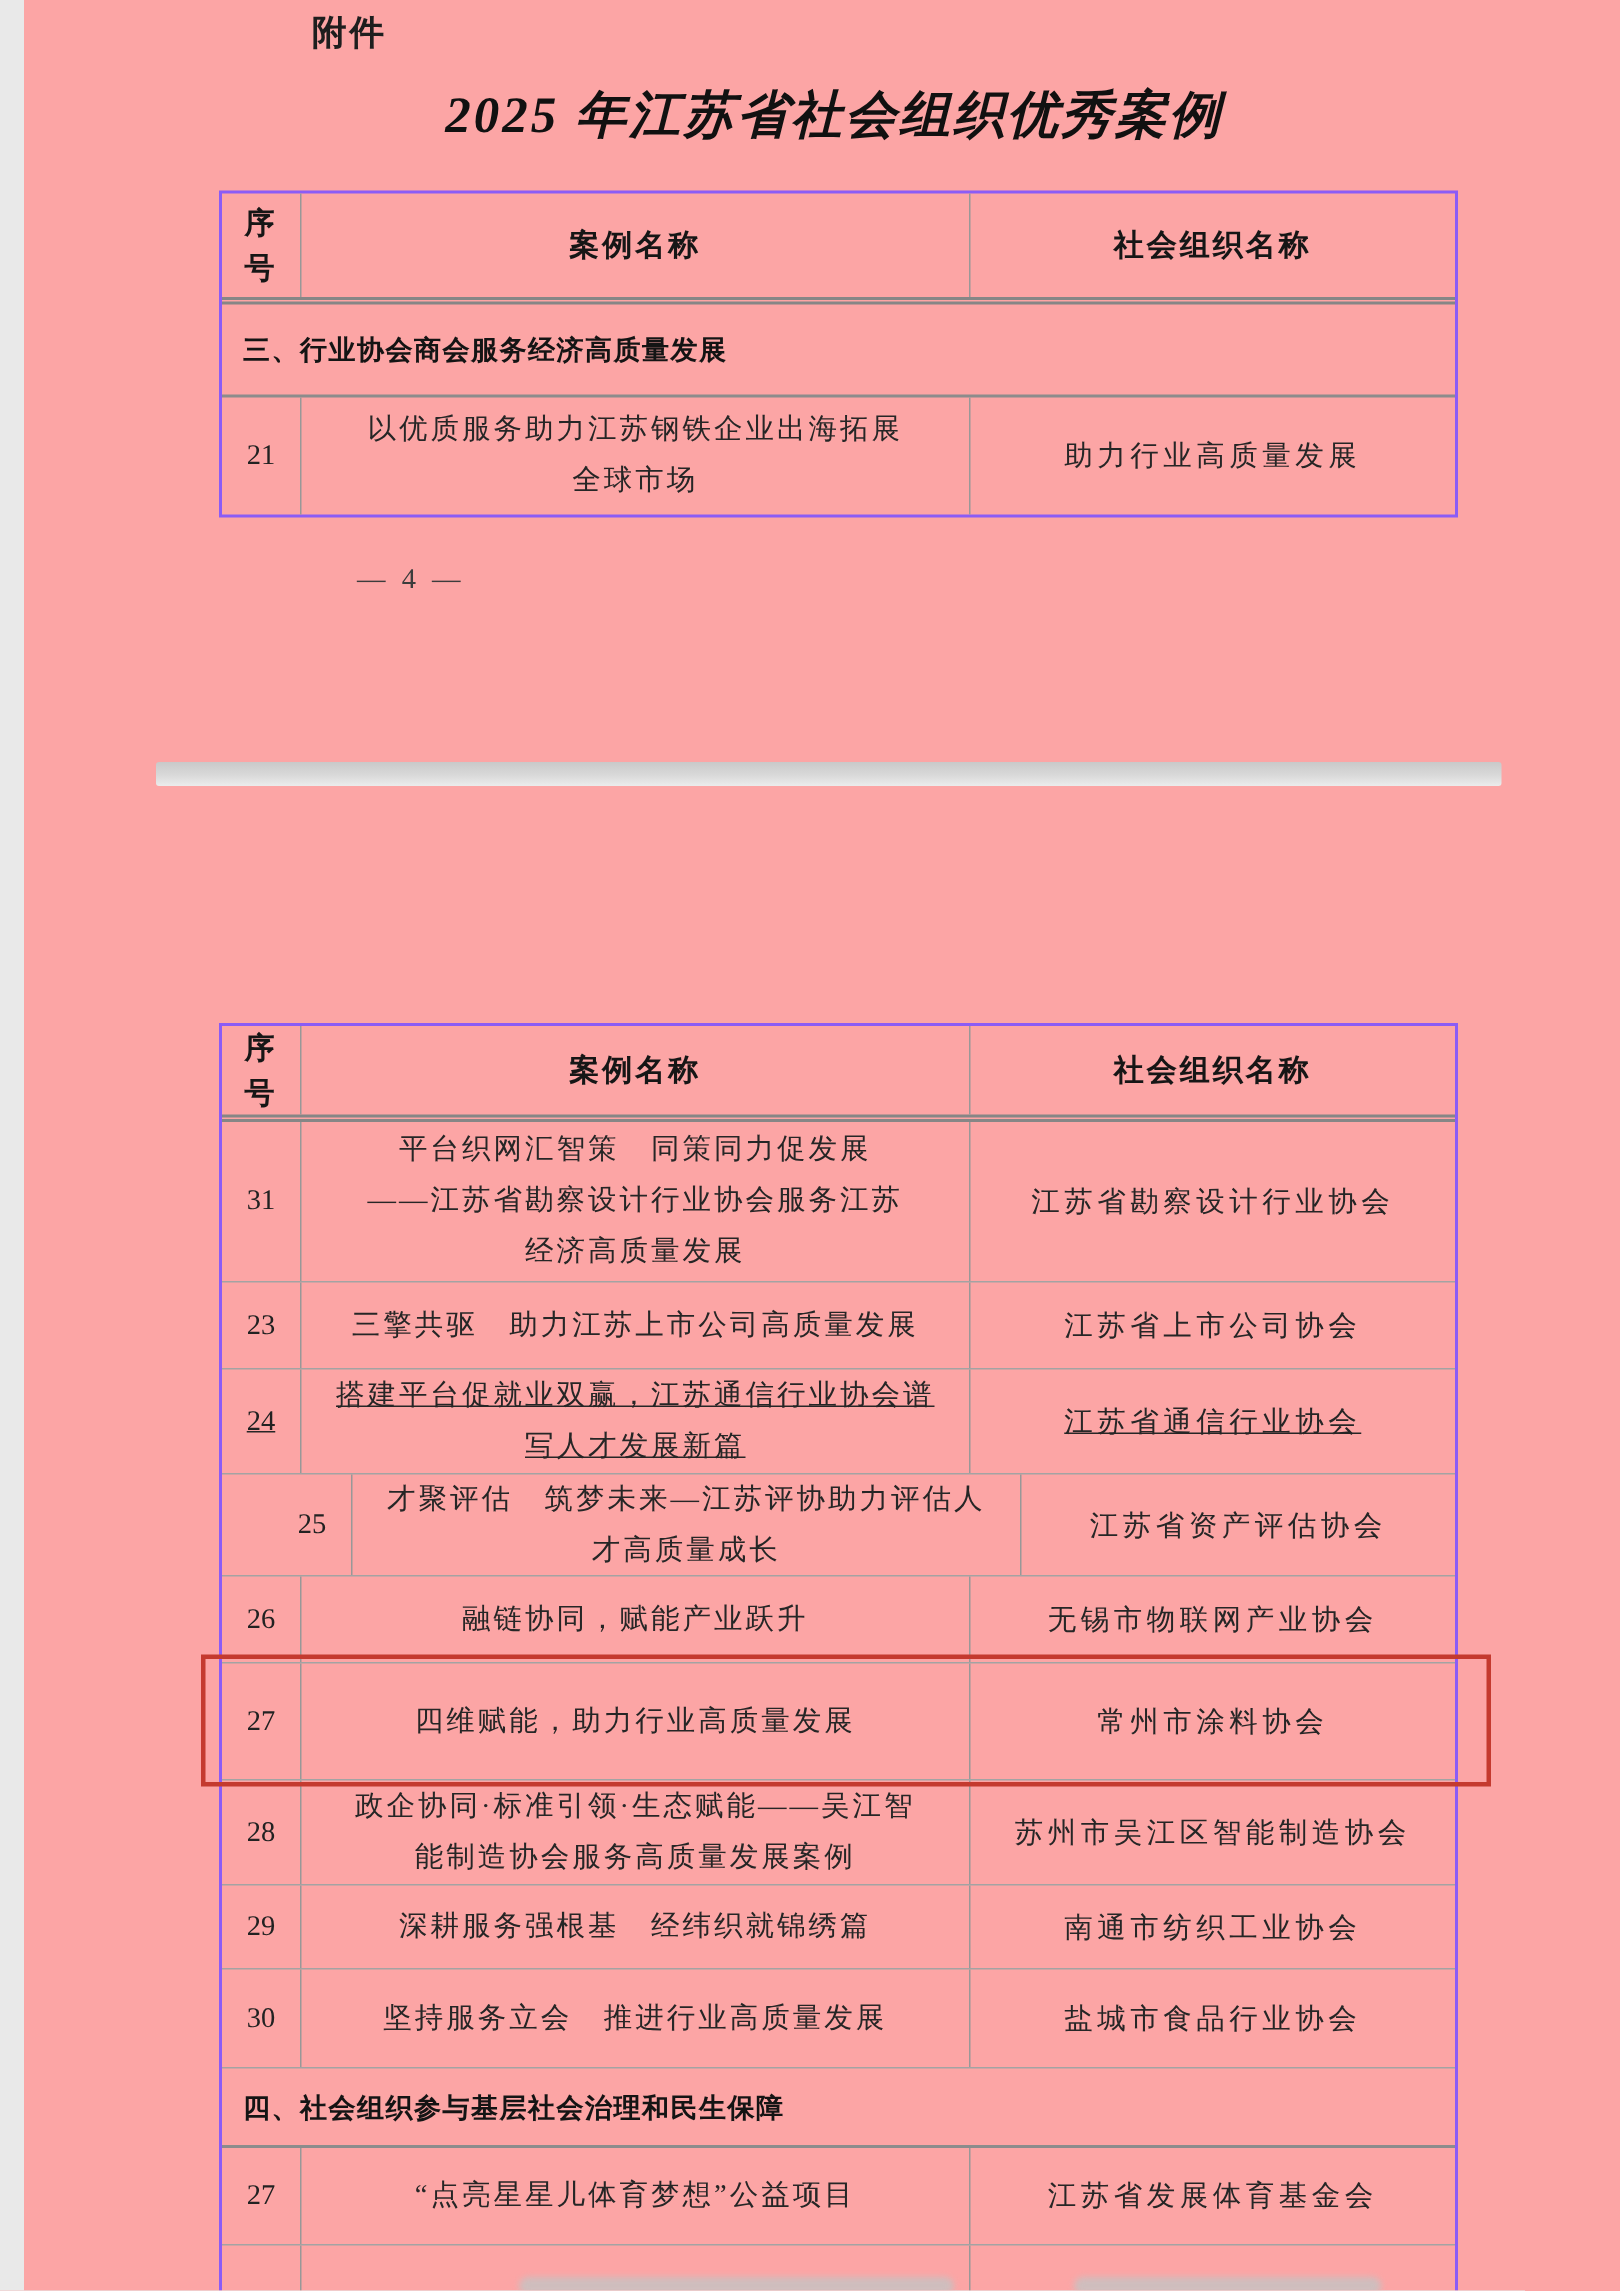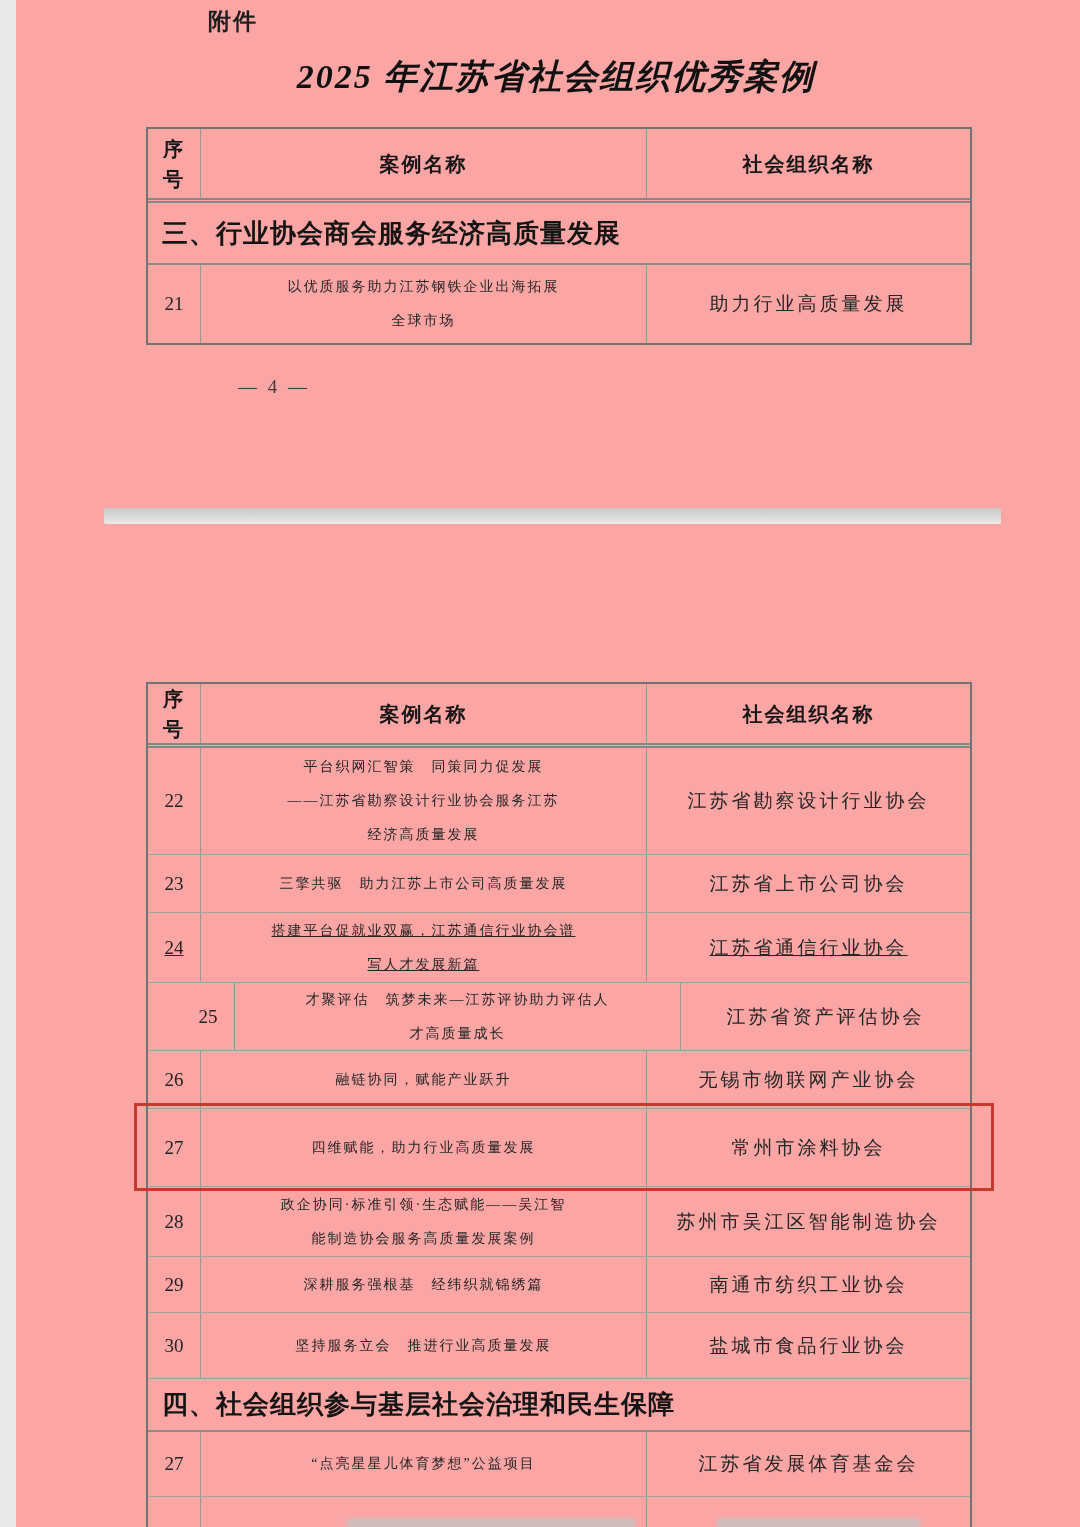--- a/index.html
+++ b/index.html
@@ -24,46 +24,46 @@
     font-size:19px; color:#3c3c3c; letter-spacing:3px;
   }
   .page-divider {
     position:absolute; left:88px; top:508px; width:897px; height:16px;
     background:linear-gradient(#c9c9c9, #d9d9d9 55%, #ececec);
     border-radius:2px;
   }
   
   .tbl {
     position:absolute; left:130px; width:826px;
-    border:2px solid #737373; box-sizing:border-box;
+    border:2px solid #8b5cf6; box-sizing:border-box;
   }
   .row { display:flex; align-items:stretch; border-top:1px solid #a3a3a3; box-sizing:border-box; }
   .row.no-top { border-top:none; }
   .row.header { border-top:none; border-bottom:5px double #868686; }
   .row.section-row { border-bottom:2px solid #8c8c8c; }
   .cell {
     display:flex; align-items:center; justify-content:center;
     text-align:center; box-sizing:border-box;
   }
   .c-no   { width:52px; font-size:19px; color:#222; }
-  .c-case { width:446px; border-left:1px solid #989898; font-size:14px;
+  .c-case { width:446px; border-left:1px solid #989898; font-size:19px;
             letter-spacing:2px; line-height:34px; white-space:pre-line; padding:0 6px; }
   .c-org  { flex:1; border-left:1px solid #989898; font-size:19px;
             letter-spacing:3px; }
   .row.header .cell {
     font-family:"Liberation Sans","DejaVu Sans",sans-serif;
     font-weight:bold; font-size:20px; color:#161616; letter-spacing:2px;
     line-height:30px;
   }
   .row.header .c-no span { display:inline-block; width:1.15em; word-break:break-all; }
   .section-cell {
     display:flex; align-items:center; width:100%;
     padding-left:14px; box-sizing:border-box;
     font-family:"Liberation Sans","DejaVu Sans",sans-serif;
-    font-weight:bold; font-size:26px; color:#141414; letter-spacing:1px;
+    font-weight:bold; font-size:18px; color:#141414; letter-spacing:1px;
     text-align:left;
   }
   
   .highlight-box {
     position:absolute; left:118px; top:1103px; width:860px; height:88px;
     border:3px solid #c43a2f; box-sizing:border-box; z-index:5;
     background:transparent;
   }
   
   .smudge {
@@ -108,21 +108,21 @@
   <div class="tbl" style="top:682px;">
     <div class="row header" style="height:64px;">
       <div class="cell c-no">
           <span>序号</span>
         </div>
       <div class="cell c-case">案例名称</div>
       <div class="cell c-org">社会组织名称</div>
     </div>
 
     <div class="row no-top" style="height:106px;">
-      <div class="cell c-no">22</div>
+      <div class="cell c-no">31</div>
       <div class="cell c-case">平台织网汇智策　同策同力促发展
 ——江苏省勘察设计行业协会服务江苏
 经济高质量发展</div>
       <div class="cell c-org">江苏省勘察设计行业协会</div>
     </div>
     <div class="row" style="height:58px;">
       <div class="cell c-no">23</div>
       <div class="cell c-case">三擎共驱　助力江苏上市公司高质量发展</div>
       <div class="cell c-org">江苏省上市公司协会</div>
     </div>

